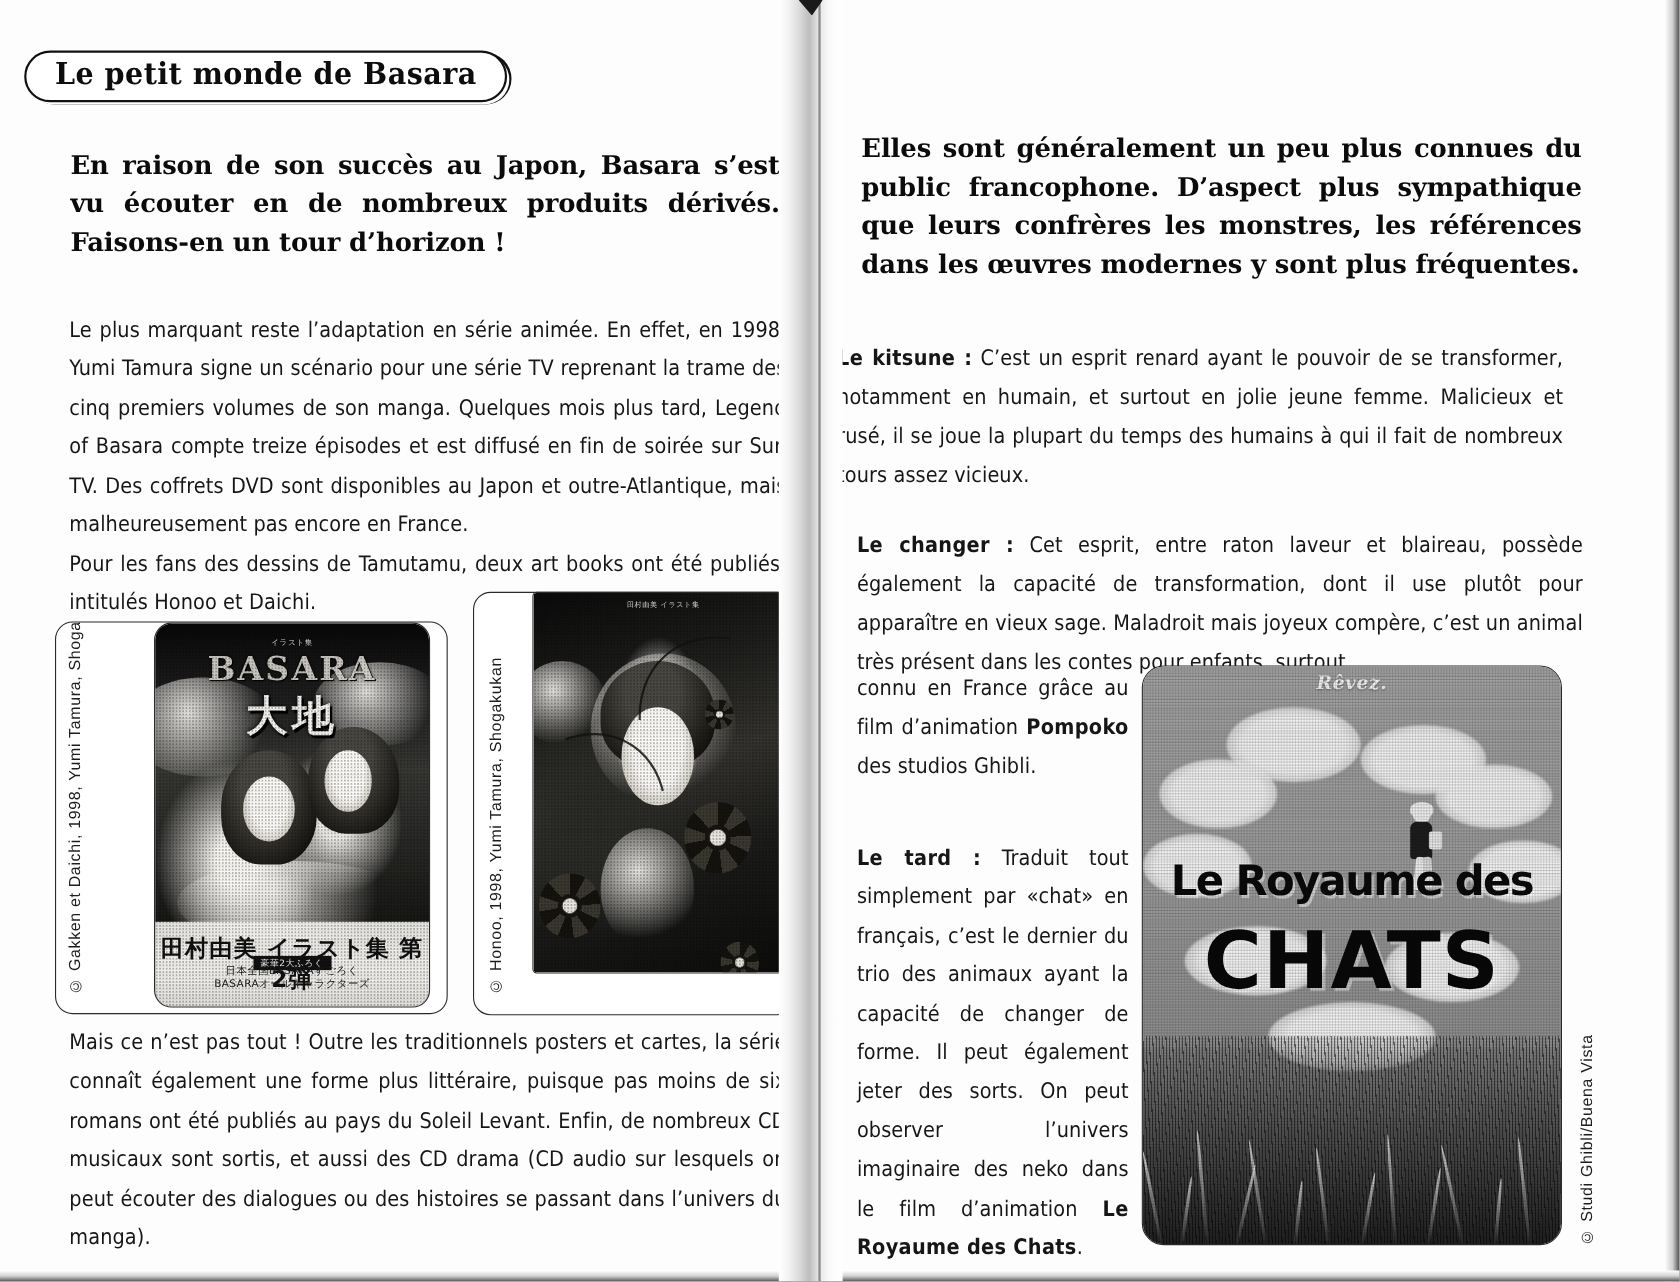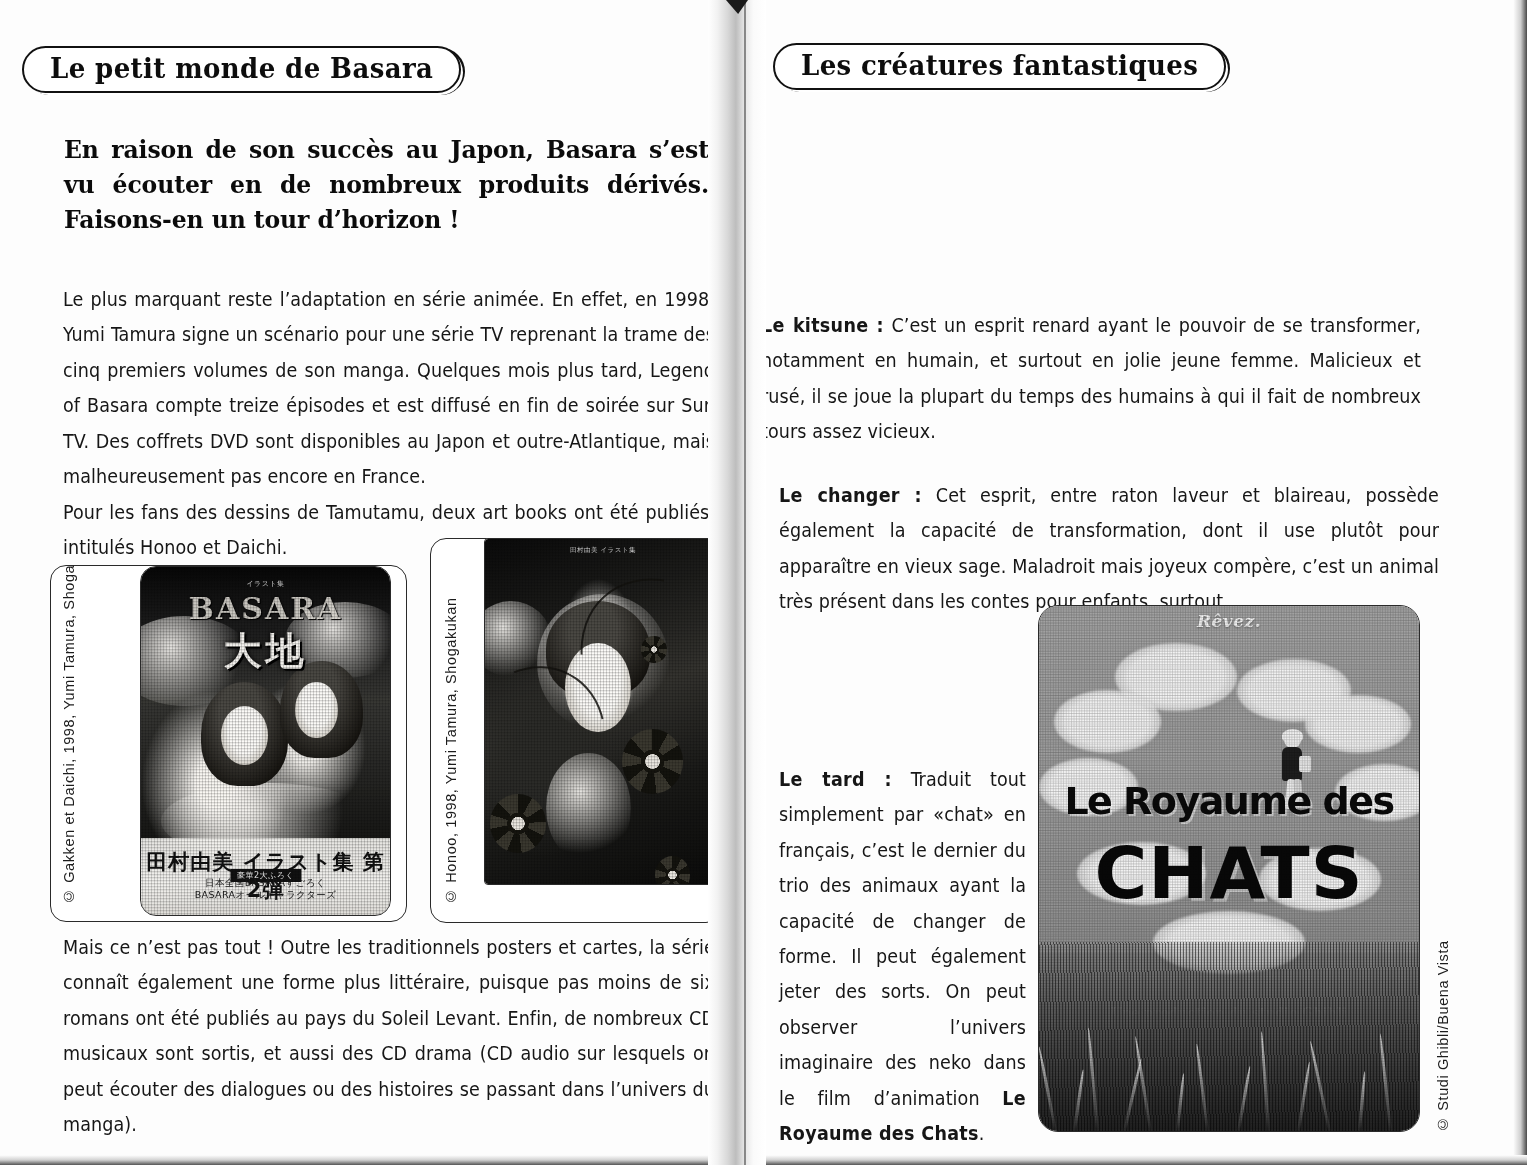--- a/index.html
+++ b/index.html
@@ -484,33 +484,34 @@
           <div class="halftone"></div>
           <div class="scan"></div>
         </div>
       </div>
 
       <div class="body-text" style="left:63px; top:930px; width:652px;">Mais ce n’est pas tout ! Outre les traditionnels posters et cartes, la série connaît également une forme plus littéraire, puisque pas moins de six romans ont été publiés au pays du Soleil Levant. Enfin, de nombreux CD musicaux sont sortis, et aussi des CD drama (CD audio sur lesquels on peut écouter des dialogues ou des histoires se passant dans l’univers du manga).</div>
     </div>
 
     <div class="page page-right">
 
-      <div class="title-pill" style="left:38px; top:43px;">
-        <span>Les créatures fantastiques</span>
-      </div>
-
+
+      <div class="lead" style="left:48px; top:118px; width:655px;">Elles sont généralement un peu plus connues du public francophone. D’aspect plus sympathique que leurs confrères les monstres, les références dans les œuvres modernes y sont plus fréquentes.</div>
 
       <div class="body-text" style="left:26px; top:308px; width:660px;">
         <b>Le kitsune :</b><span> C’est un esprit renard ayant le pouvoir de se transformer, notamment en humain, et surtout en jolie jeune femme. Malicieux et rusé, il se joue la plupart du temps des humains à qui il fait de nombreux tours assez vicieux.</span>
       </div>
 
       <div class="body-text" style="left:44px; top:478px; width:660px;">
         <b>Le changer :</b><span> Cet esprit, entre raton laveur et blaireau, possède également la capacité de transformation, dont il use plutôt pour apparaître en vieux sage. Maladroit mais joyeux compère, c’est un animal très présent dans les contes pour enfants, surtout</span>
       </div>
 
+      <div class="body-text narrow" style="left:44px; top:608px; width:247px;">
+        <span>connu en France grâce au film d’animation </span><b>Pompoko</b><span> des studios Ghibli.</span>
+      </div>
 
       <div class="body-text narrow" style="left:44px; top:762px; width:247px;">
         <b>Le tard :</b><span> Traduit tout simplement par «chat» en français, c’est le dernier du trio des animaux ayant la capacité de changer de forme. Il peut également jeter des sorts. On peut observer l’univers imaginaire des neko dans le film d’animation </span><b>Le Royaume des Chats</b><span>.</span>
       </div>
 
       <div class="figure" style="left:303px; top:605px; width:380px; height:525px; border-radius:20px;">
         <div class="inner" style="border-radius:18px;">
           <div class="poster">
             <div class="poster-sky"></div>
 

